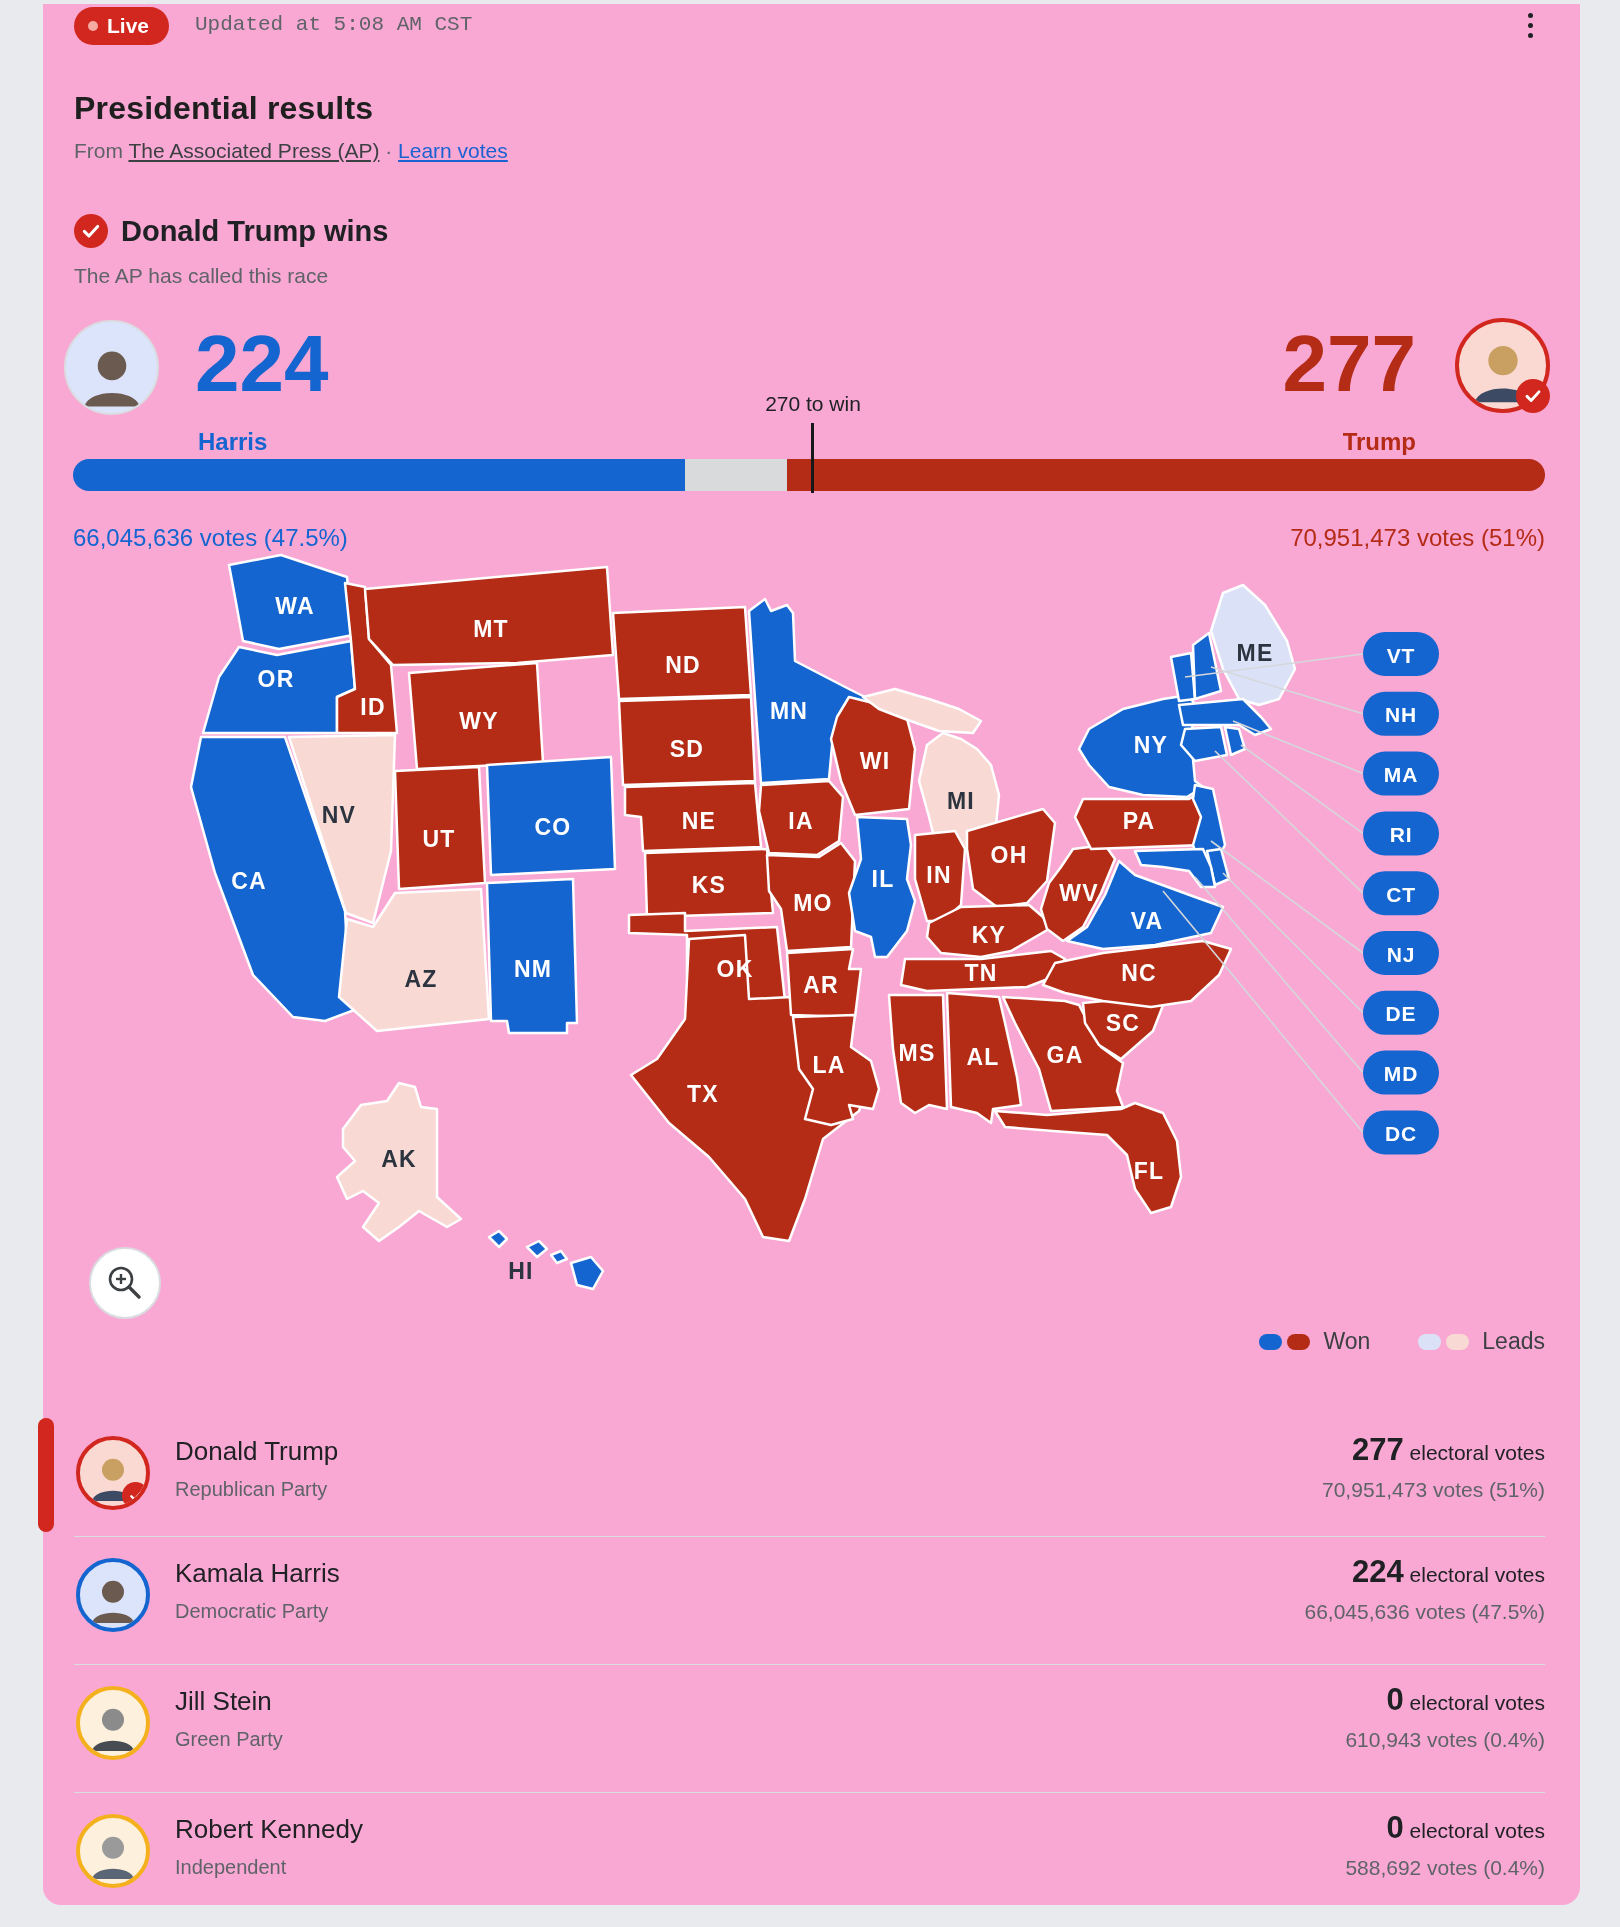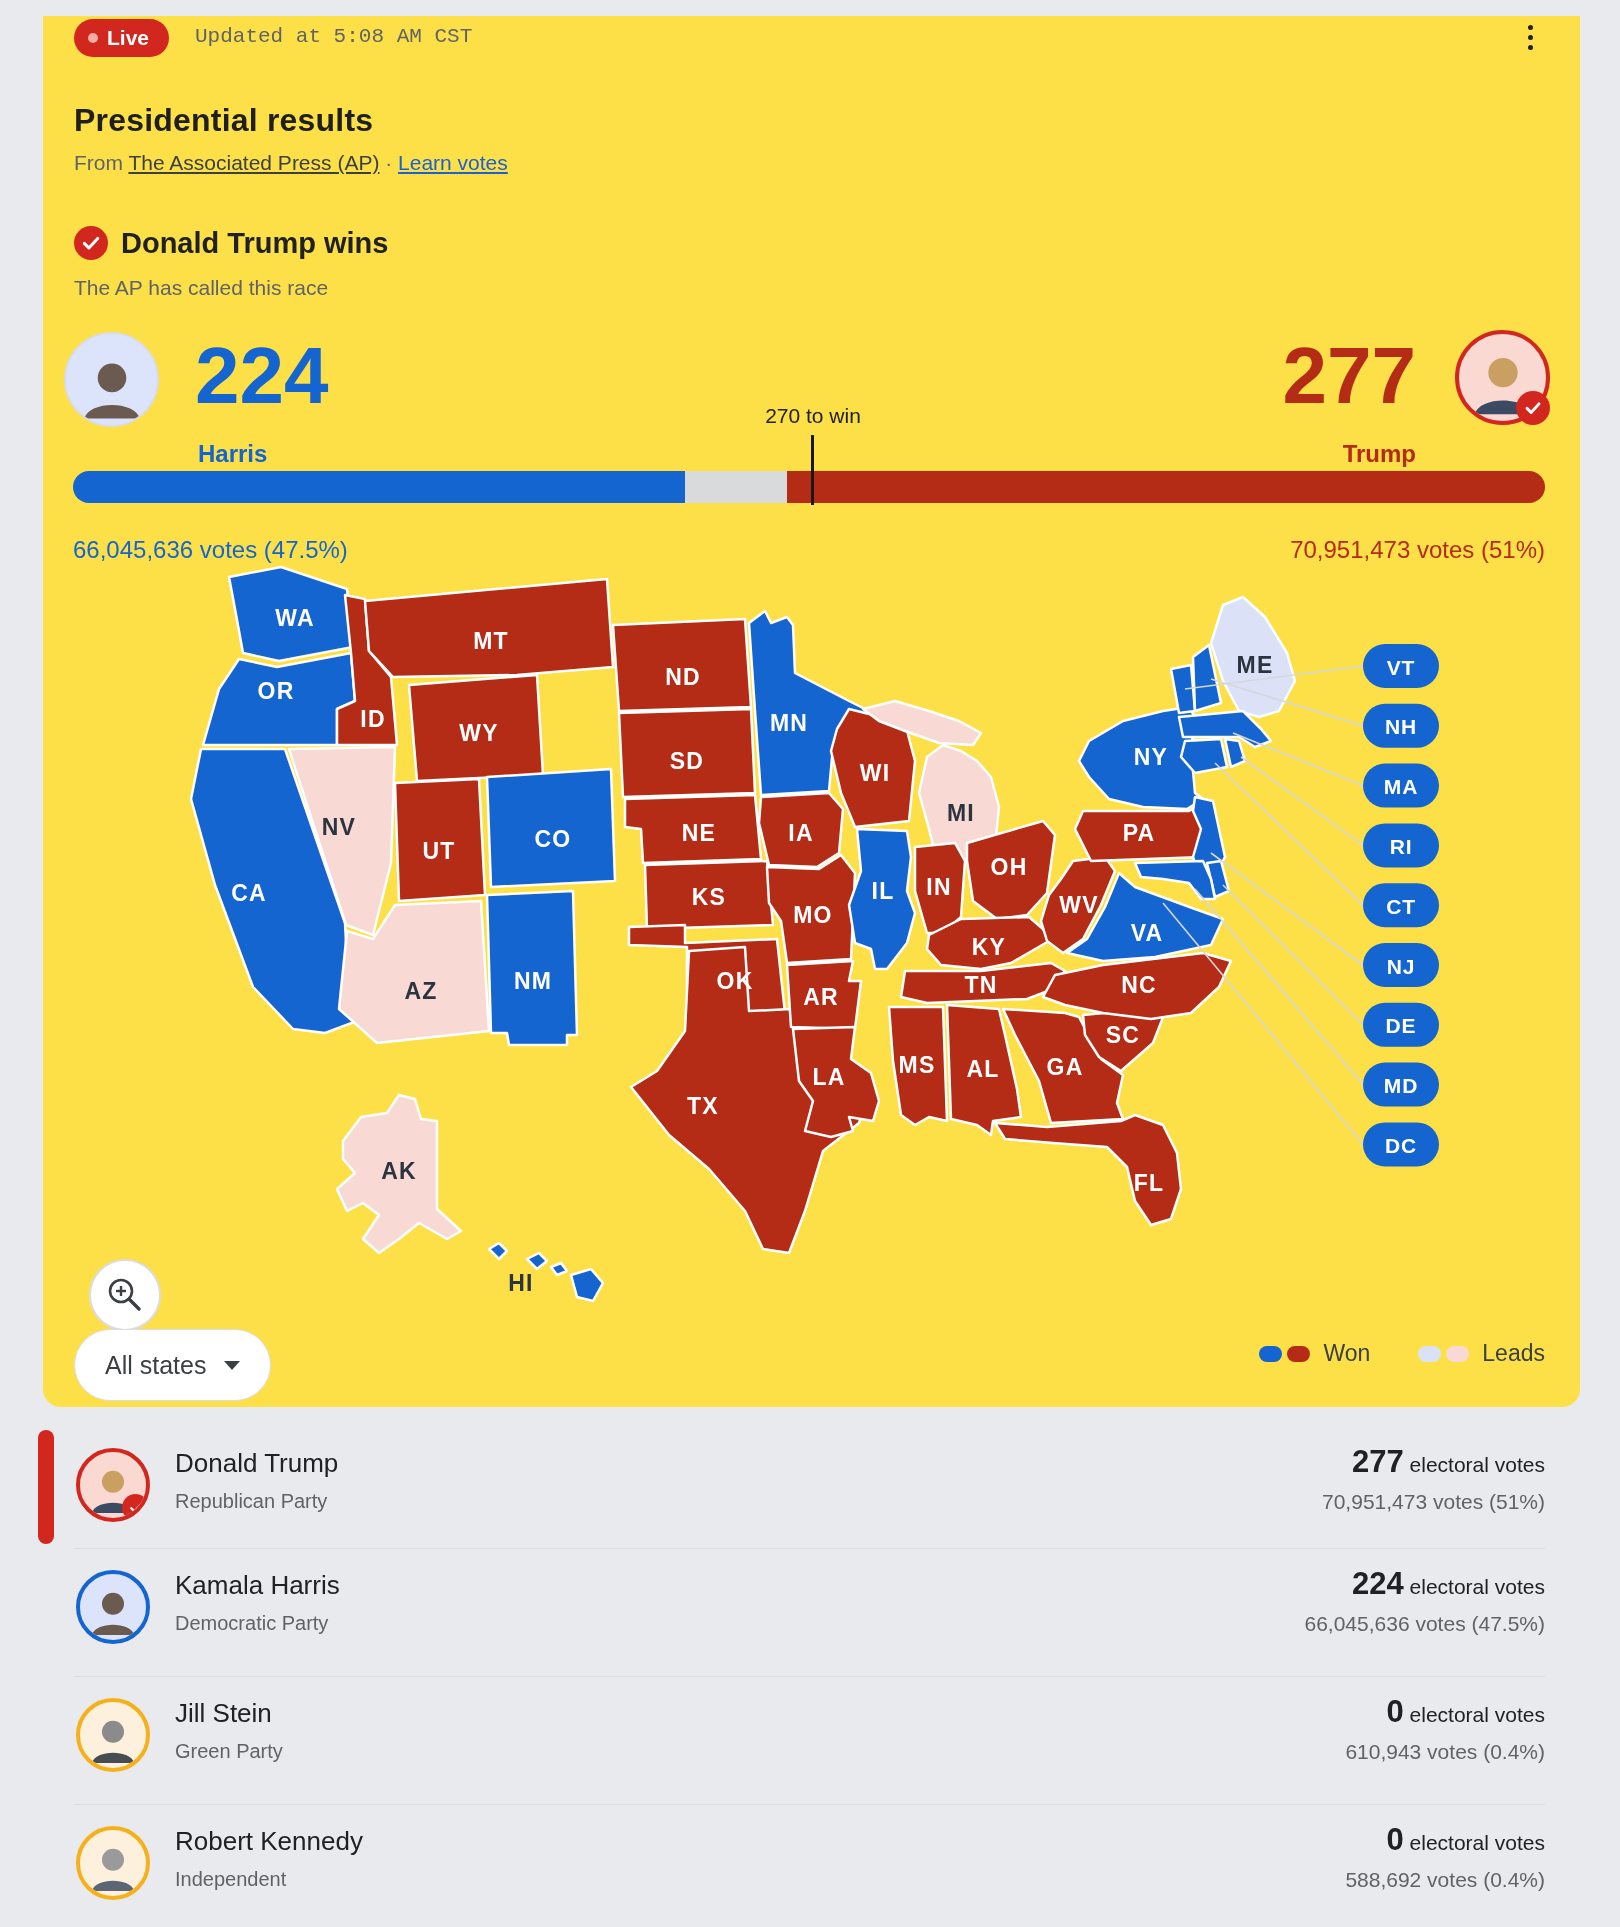--- a/index.html
+++ b/index.html
@@ -4,22 +4,22 @@
 <style>
   html,body{margin:0;padding:0;}
   body{
     width:1620px;height:1927px;position:relative;
     background:#e8eaee;
     font-family:"Liberation Sans", sans-serif;
     color:#202124;
     -webkit-font-smoothing:antialiased;
   }
   .card{
-    position:absolute;left:43px;top:16px;width:1537px;height:1391px;
-    background:#fde047;border-radius:0 0 18px 18px;
+    position:absolute;left:43px;top:4px;width:1537px;height:1901px;
+    background:#f9a8d4;border-radius:0 0 18px 18px;
   }
   .abs{position:absolute;}
 
   
   .live-pill{
     left:31px;top:3px;height:38px;padding:0 20px 0 14px;border-radius:20px;
     background:var(--alert);display:flex;align-items:center;gap:9px;
   }
   .live-dot{width:10px;height:10px;border-radius:50%;background:#f6aca2;}
   .live-text{color:#fff;font-size:21px;font-weight:700;}
@@ -288,24 +288,20 @@
       <text x="1358" y="584.4" class="pl" text-anchor="middle" dominant-baseline="central">DC</text>
       <g>
         <circle cx="82" cy="734" r="35" fill="#fff" stroke="#dadce0" stroke-width="2"></circle>
         <circle cx="78" cy="730" r="11" fill="none" stroke="#3c4043" stroke-width="2.6"></circle>
         <line x1="73" y1="730" x2="83" y2="730" stroke="#3c4043" stroke-width="2.4"></line>
         <line x1="78" y1="725" x2="78" y2="735" stroke="#3c4043" stroke-width="2.4"></line>
         <line x1="86" y1="738" x2="96" y2="748" stroke="#3c4043" stroke-width="3.4" stroke-linecap="round"></line>
       </g>
     </svg>
 
-  <div class="abs chip">
-    <span class="chip-label">All states</span>
-    <span class="caret"></span>
-  </div>
   <div class="abs legend">
     <span class="lg-pill" style="background:var(--dem)"></span>
       <span class="lg-pill" style="background:var(--rep);margin-left:-8px;"></span>
     <span>Won</span>
     <span class="lg-gap"></span>
     <span class="lg-pill" style="background:var(--dem_lead)"></span>
       <span class="lg-pill" style="background:var(--rep_lead);margin-left:-8px;"></span>
     <span>Leads</span>
   </div>
 

